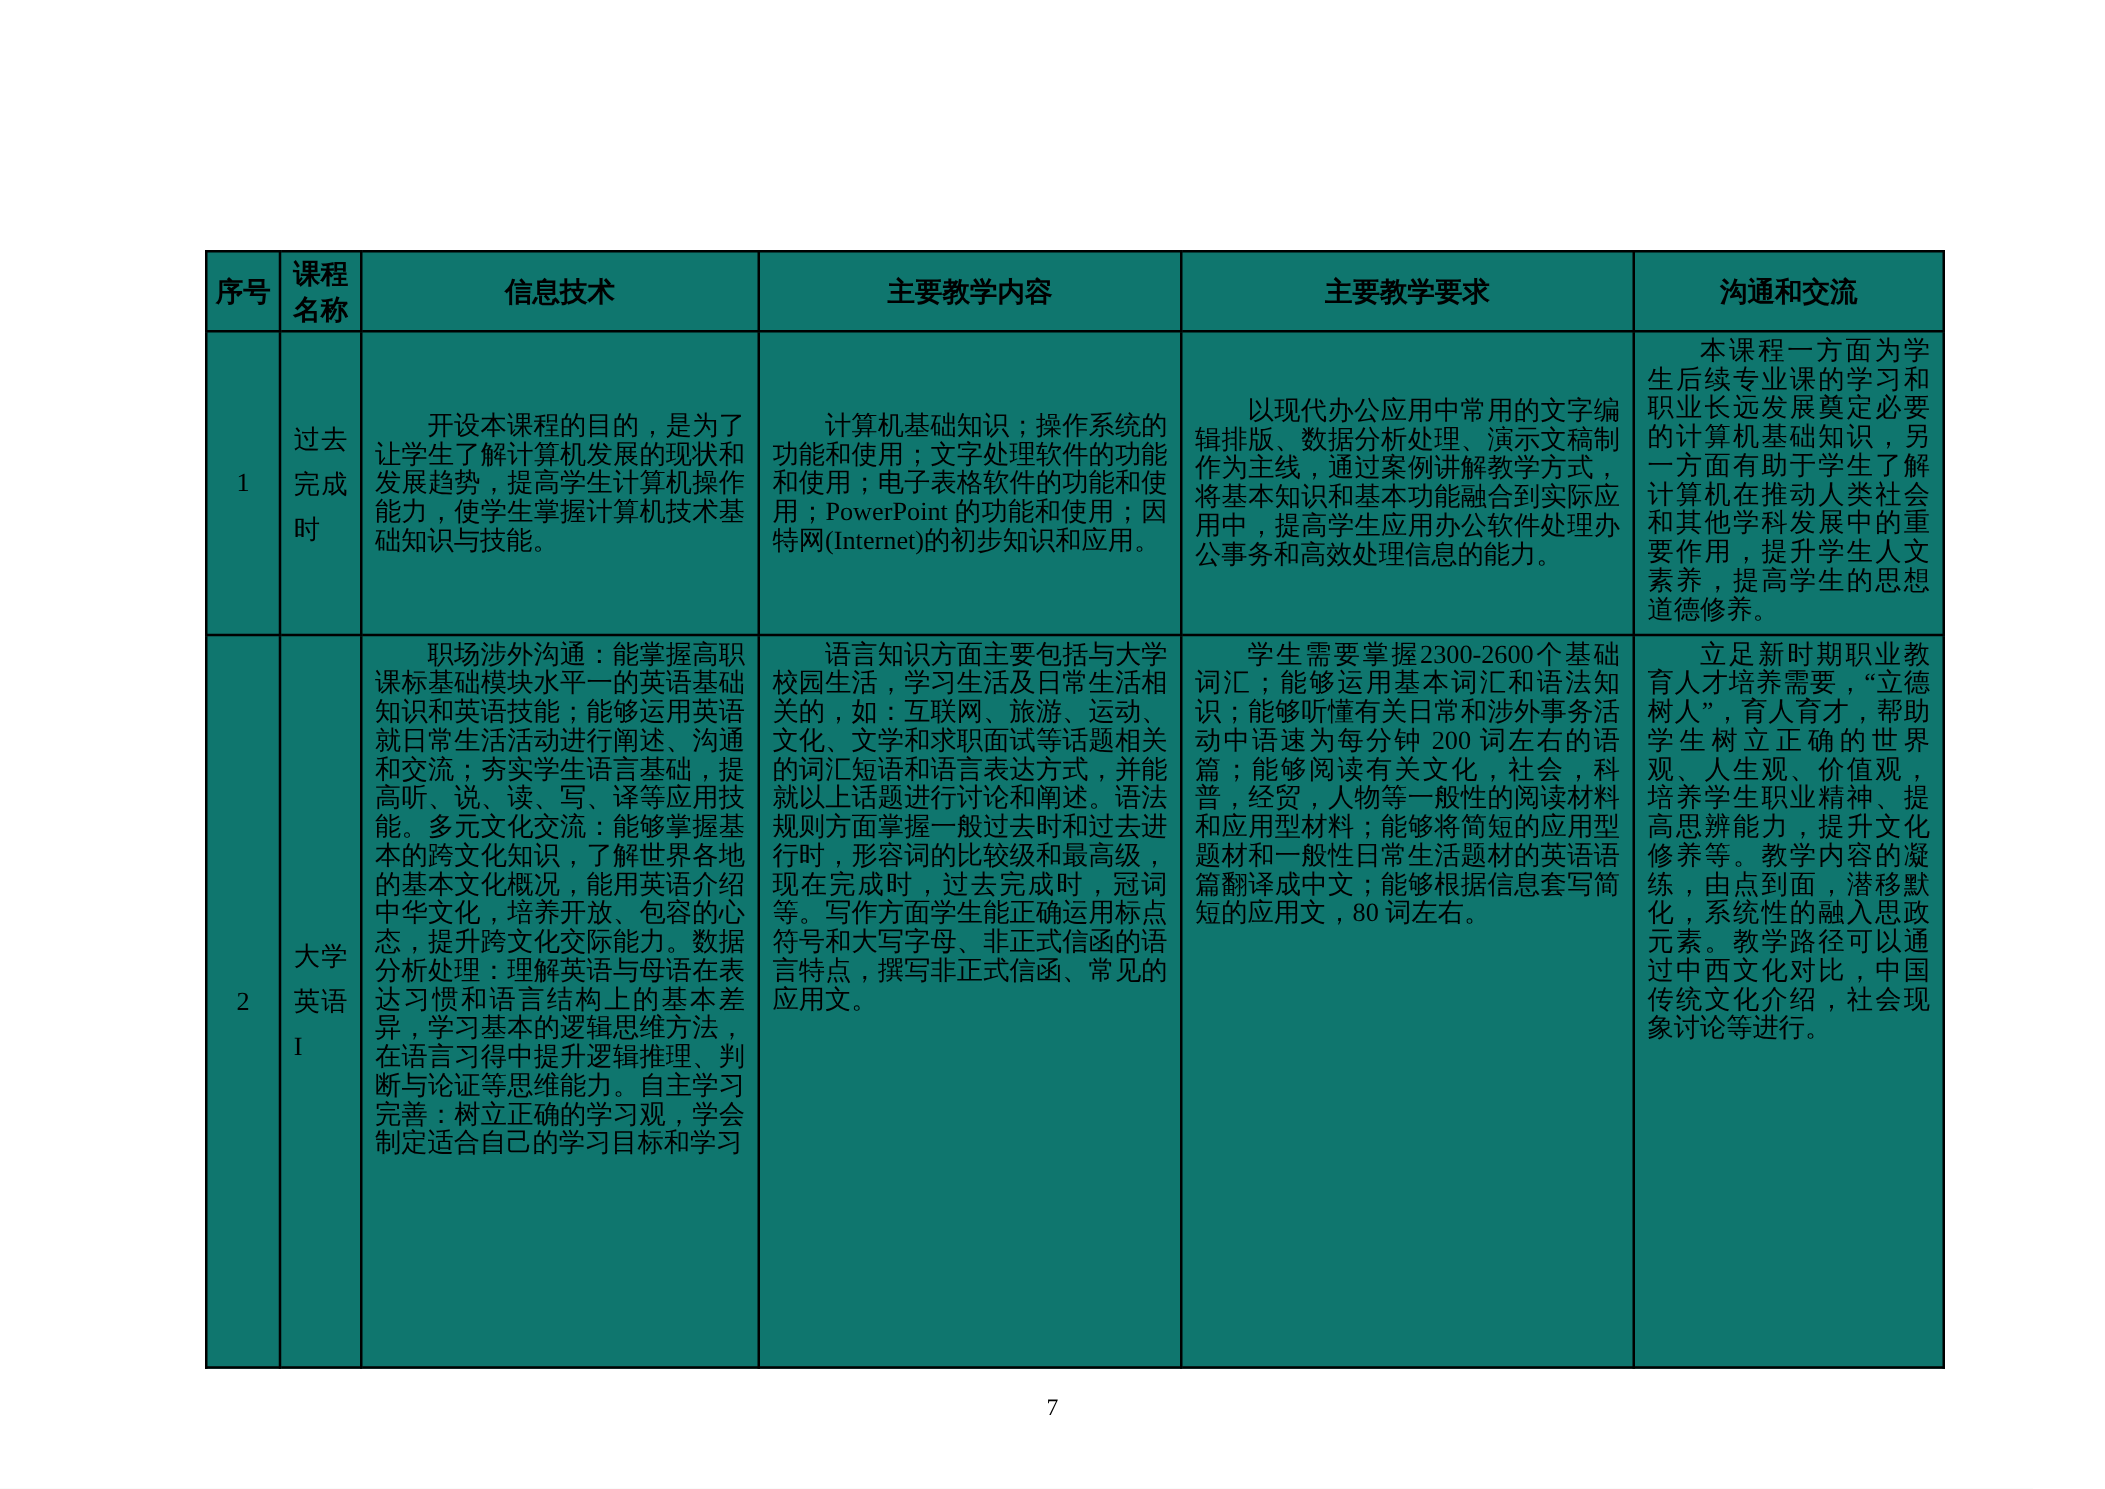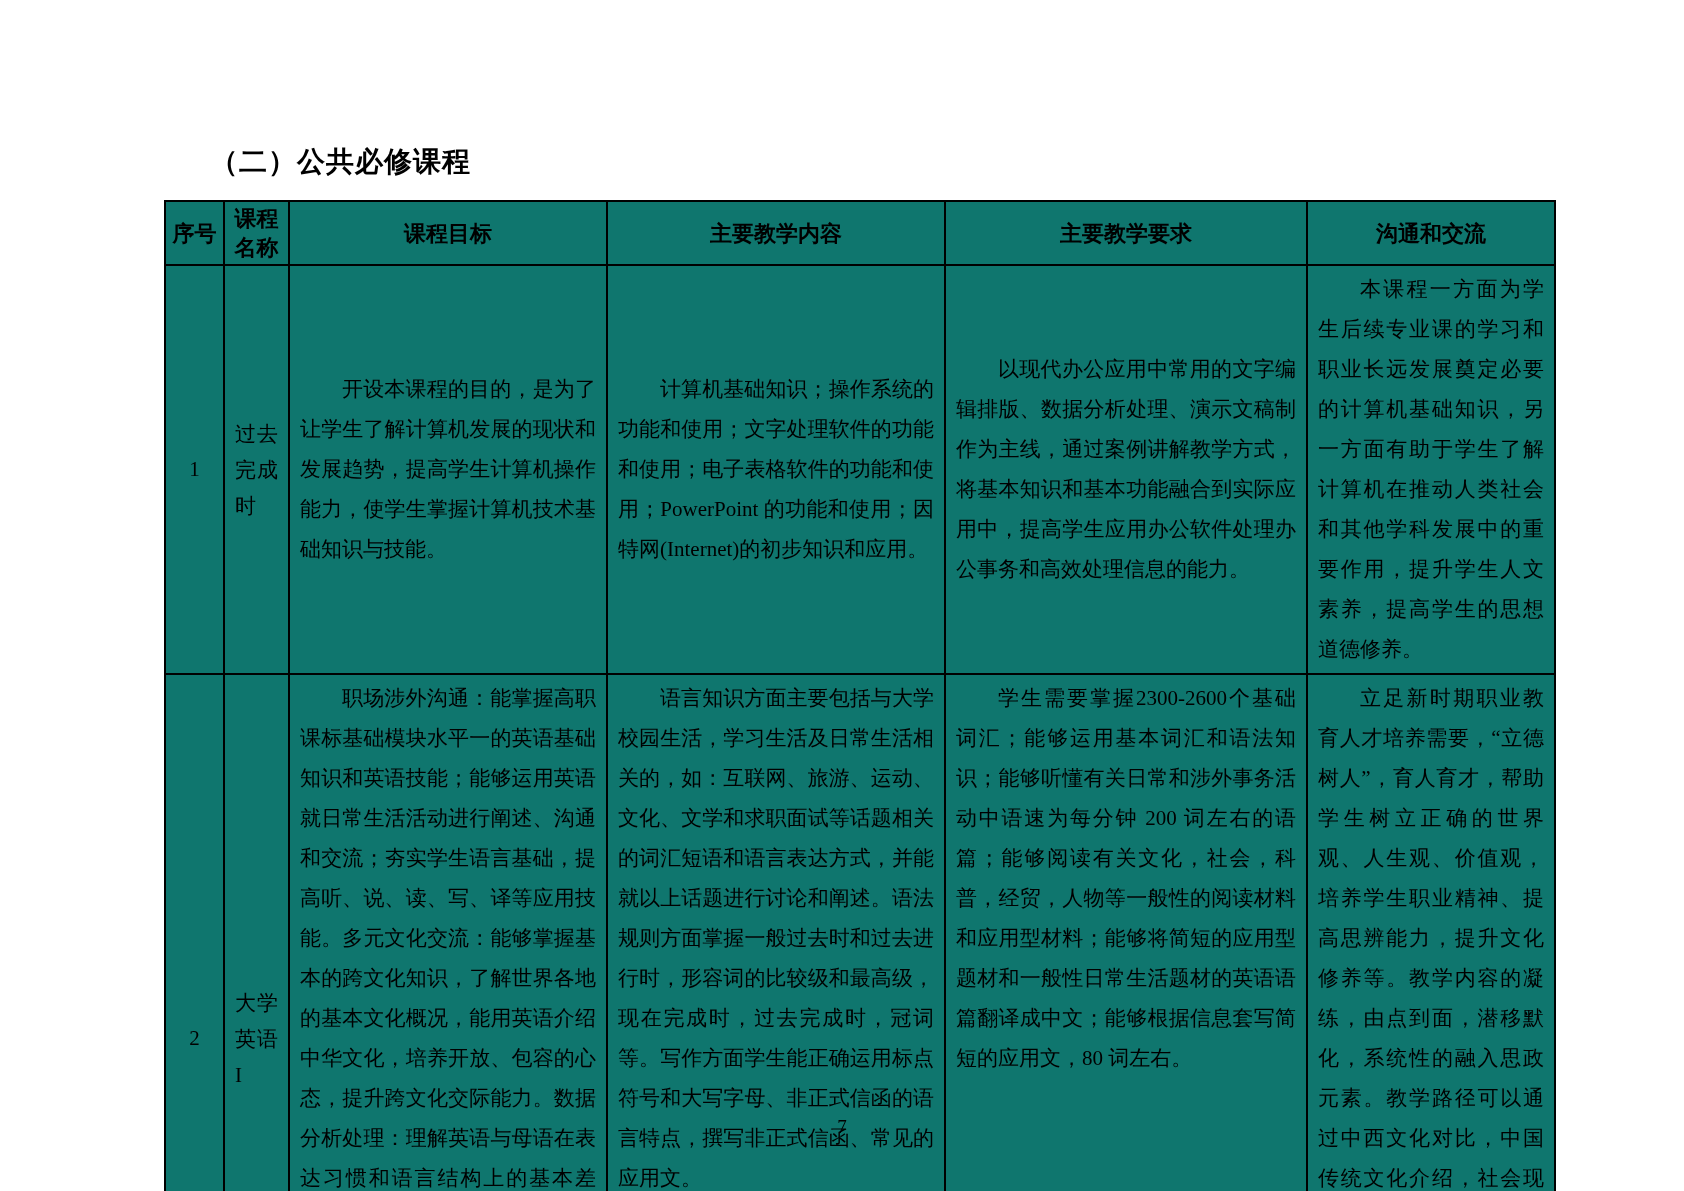--- a/index.html
+++ b/index.html
@@ -25,52 +25,51 @@
   }
   thead tr { height:64px; }
   tr.row-1 { height:243px; }
   tr.row-2 { height:586px; }
   td.c-no { text-align:center; vertical-align:middle; font-size:21px; }
   td.c-name {
     vertical-align:middle; font-size:21px; line-height:36px;
     text-align:justify; text-align-last:justify; padding:0 10px;
   }
   td.c-text {
-    font-size:21px; line-height:40px; text-align:justify;
+    font-size:21px; line-height:23px; text-align:justify;
     vertical-align:top; padding:3px 10px 4px 10px; text-indent:2em;
     overflow:hidden;
     margin-left:18px;
   }
   td.v-mid { vertical-align:middle; }
   .page-number {
     position:absolute; top:1116px; left:0; width:100%;
     text-align:center; font-size:19px;
   }
 </style>
 </head>
 <body>
 
 <div class="page">
 
-  <div class="section-title">（二）公共必修课程</div>
 
   <table class="course-table">
     <colgroup>
       <col style="width:59px">
       <col style="width:65px">
       <col style="width:318px">
       <col style="width:338px">
       <col style="width:362px">
       <col style="width:248px">
     </colgroup>
     <thead>
       <tr>
         <th>序号</th>
         <th>课程名称</th>
-        <th>课程目标</th>
+        <th>信息技术</th>
         <th>主要教学内容</th>
         <th>主要教学要求</th>
         <th>沟通和交流</th>
       </tr>
     </thead>
     <tbody>
       <tr class="row-1">
         <td class="c-no">1</td>
         <td class="c-name">过去完成时</td>
         <td class="c-text v-mid">开设本课程的目的，是为了让学生了解计算机发展的现状和发展趋势，提高学生计算机操作能力，使学生掌握计算机技术基础知识与技能。</td>

